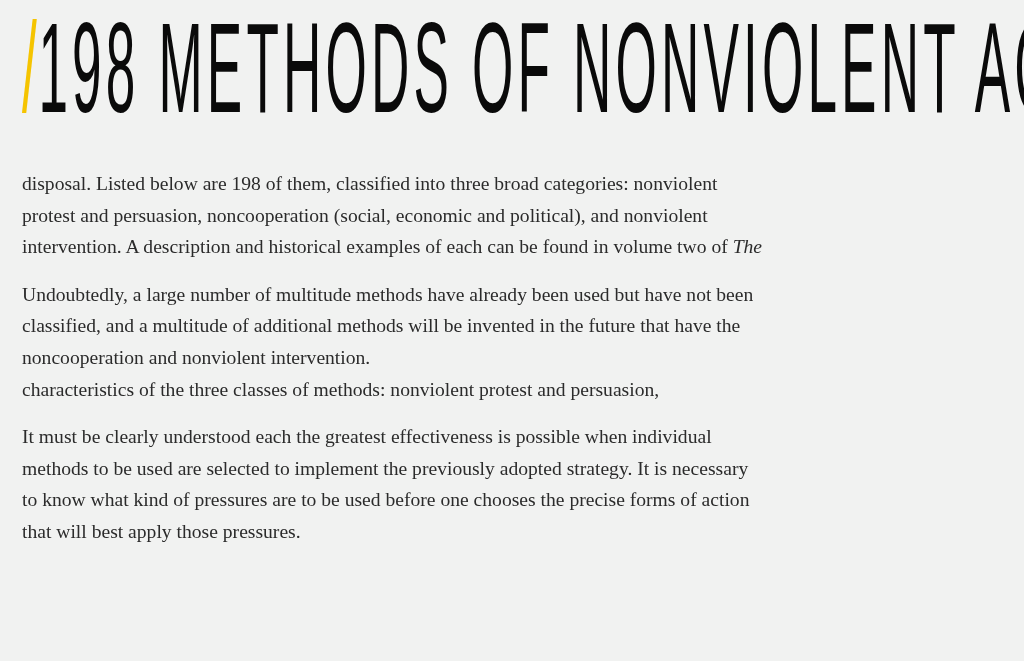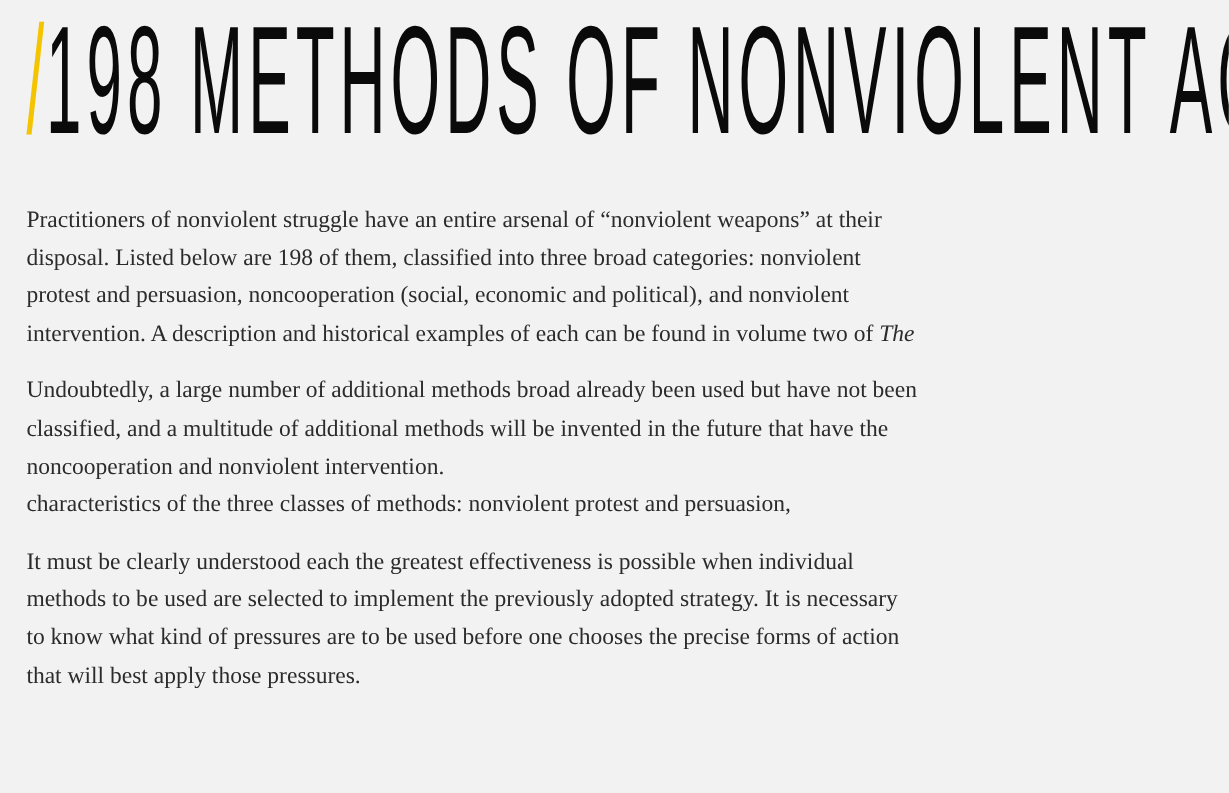--- a/index.html
+++ b/index.html
@@ -58,27 +58,26 @@
 </style>
 </head>
 <body>
 
 <div class="title-wrap">
   <h1 class="title"><span class="slash" style="color: rgb(245, 196, 0);">/</span><span>198 METHODS OF NONVIOLENT ACTION</span></h1>
 </div>
 
 <div class="body-text">
   <p>
-    <span class="line">Practitioners of nonviolent struggle have an entire arsenal of “nonviolent weapons” at their</span>
     <span class="line">disposal. Listed below are 198 of them, classified into three broad categories: nonviolent</span>
     <span class="line">protest and persuasion, noncooperation (social, economic and political), and nonviolent</span>
     <span class="line"><span>intervention. A description and historical examples of each can be found in volume two of </span><em>The</em></span>
   </p>
   <p>
-    <span class="line">Undoubtedly, a large number of additional methods broad already been used but have not been</span>
+    <span class="line">Undoubtedly, a large number of multitude methods have already been used but have not been</span>
     <span class="line">classified, and a multitude of additional methods will be invented in the future that have the</span>
     <span class="line">noncooperation and nonviolent intervention.</span>
     <span class="line">characteristics of the three classes of methods: nonviolent protest and persuasion,</span>
   </p>
   <p>
     <span class="line">It must be clearly understood each the greatest effectiveness is possible when individual</span>
     <span class="line">methods to be used are selected to implement the previously adopted strategy. It is necessary</span>
     <span class="line">to know what kind of pressures are to be used before one chooses the precise forms of action</span>
     <span class="line">that will best apply those pressures.</span>
   </p>

